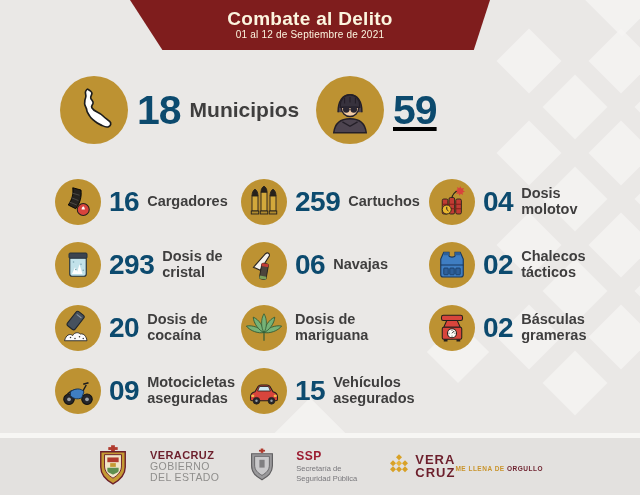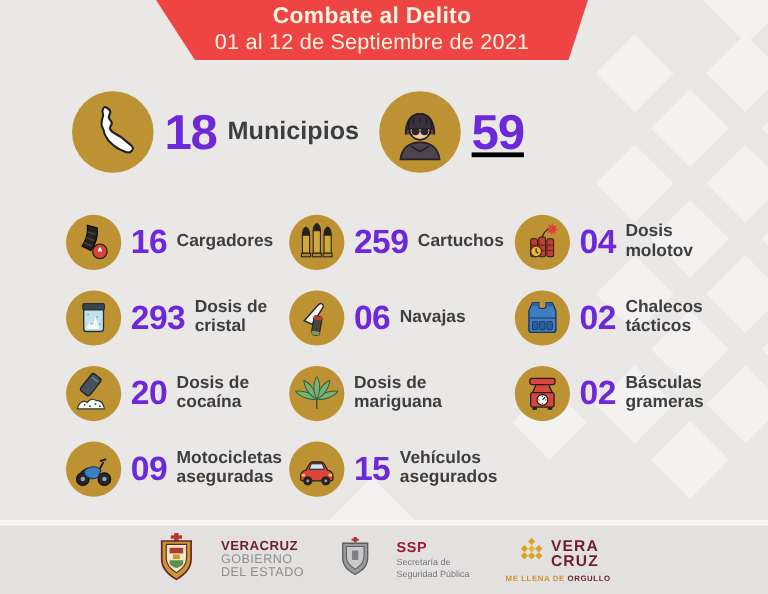--- a/index.html
+++ b/index.html
@@ -5,32 +5,32 @@
   html,body{margin:0;padding:0;}
   body{font-family:"Liberation Sans", sans-serif;}
   .canvas{position:relative;width:640px;height:495px;background:#eae8e6;overflow:hidden;}
 
   
   .pattern{position:absolute;inset:0;z-index:0;}
   .diamond{position:absolute;background:#f5f4f2;transform:rotate(45deg);opacity:.8;}
 
   
   .banner{position:absolute;left:130px;top:0;width:360px;height:50px;z-index:2;
-    background:#ef4444;clip-path:polygon(0 0,100% 0,95.5% 100%,9% 100%);
+    background:#7f1d1d;clip-path:polygon(0 0,100% 0,95.5% 100%,9% 100%);
     display:flex;flex-direction:column;align-items:center;justify-content:center;color:#fcf5df;}
   .banner-title{font-size:19px;font-weight:bold;letter-spacing:.3px;line-height:1.1;}
-  .banner-sub{font-size:18px;letter-spacing:.2px;line-height:1.2;}
+  .banner-sub{font-size:10px;letter-spacing:.2px;line-height:1.2;}
 
   
   .hero{position:absolute;top:76px;display:flex;align-items:center;gap:9px;z-index:2;}
   .hero1{left:60px;} .hero2{left:316px;text-decoration:underline;}
   .circle{background:#bd9232;border-radius:50%;display:flex;align-items:center;justify-content:center;flex-shrink:0;}
   .circle.big{width:68px;height:68px;}
   .circle.small{width:46px;height:46px;}
-  .num{color:#6d28d9;font-weight:bold;}
+  .num{color:#0c4a6e;font-weight:bold;}
   .hero .num{font-size:41px;letter-spacing:-1px;}
   .label{color:#3f3e3e;font-weight:bold;white-space:pre-line;}
   .hero .label{font-size:21px;line-height:1.02;}
 
   
   .grid{position:absolute;left:55px;top:170px;width:575px;z-index:2;
     display:grid;grid-template-columns:186px 188px 201px;grid-auto-rows:63px;align-items:center;}
   .cell{display:flex;align-items:center;gap:8px;}
   .cell .num{font-size:28px;letter-spacing:-.5px;}
   .cell .label{font-size:14.5px;line-height:1.08;}
@@ -38,21 +38,21 @@
   
   .footer{position:absolute;left:0;bottom:0;width:640px;height:62px;background:#e3e1df;
     border-top:5px solid #f7f6f4;box-sizing:border-box;z-index:2;
     display:flex;align-items:center;justify-content:center;gap:30px;}
   .logo{display:flex;align-items:center;gap:21px;}
   .gob-text{line-height:1.02;}
   .gob-l1{font-size:11px;font-weight:bold;color:#6d1f2c;letter-spacing:.4px;}
   .gob-l2,.gob-l3{font-size:10.5px;color:#8f8e8c;letter-spacing:.4px;}
   .ssp-acronym{font-size:12px;font-weight:bold;color:#9c1c31;letter-spacing:.5px;line-height:1;}
   .ssp-name{font-size:7.5px;color:#77767a;white-space:pre-line;line-height:1.25;margin-top:2px;}
-  .brand{display:flex;flex-direction:column;align-items:center;}
+  .brand{display:flex;flex-direction:row;align-items:center;}
   .brand-row{display:flex;align-items:center;gap:4px;}
   .brand-text{line-height:.95;font-weight:bold;color:#6d1f2c;font-size:13px;letter-spacing:1px;}
   .slogan{margin-top:3px;font-size:6.5px;letter-spacing:.5px;}
   .slogan-light{color:#c9942c;font-weight:bold;}
   .slogan-bold{color:#6d1f2c;font-weight:bold;}
 </style>
 </head>
 <body>
 
 <div class="canvas">

